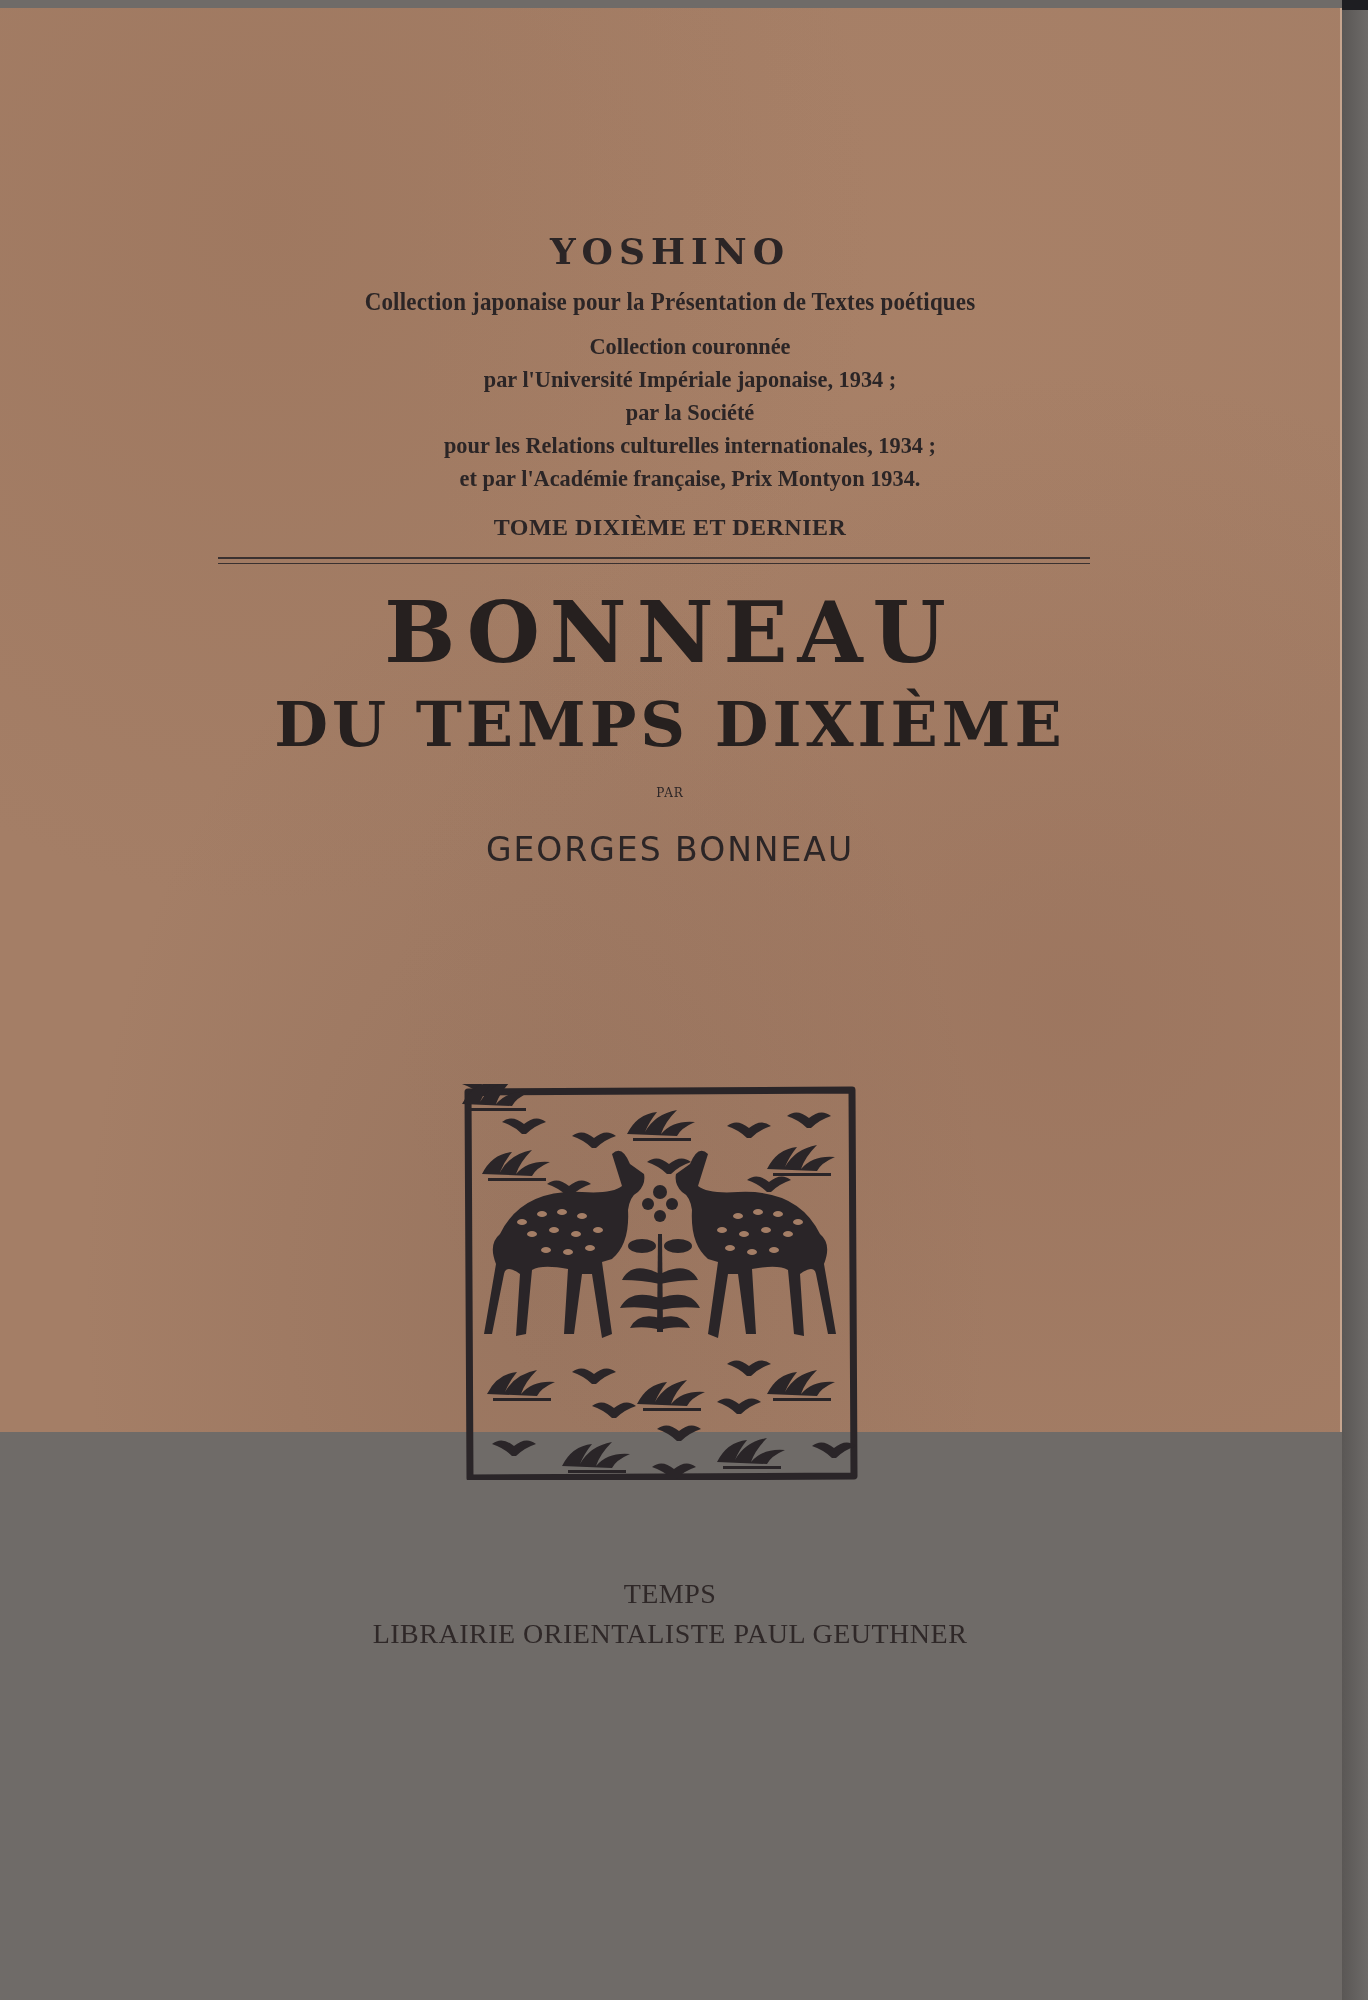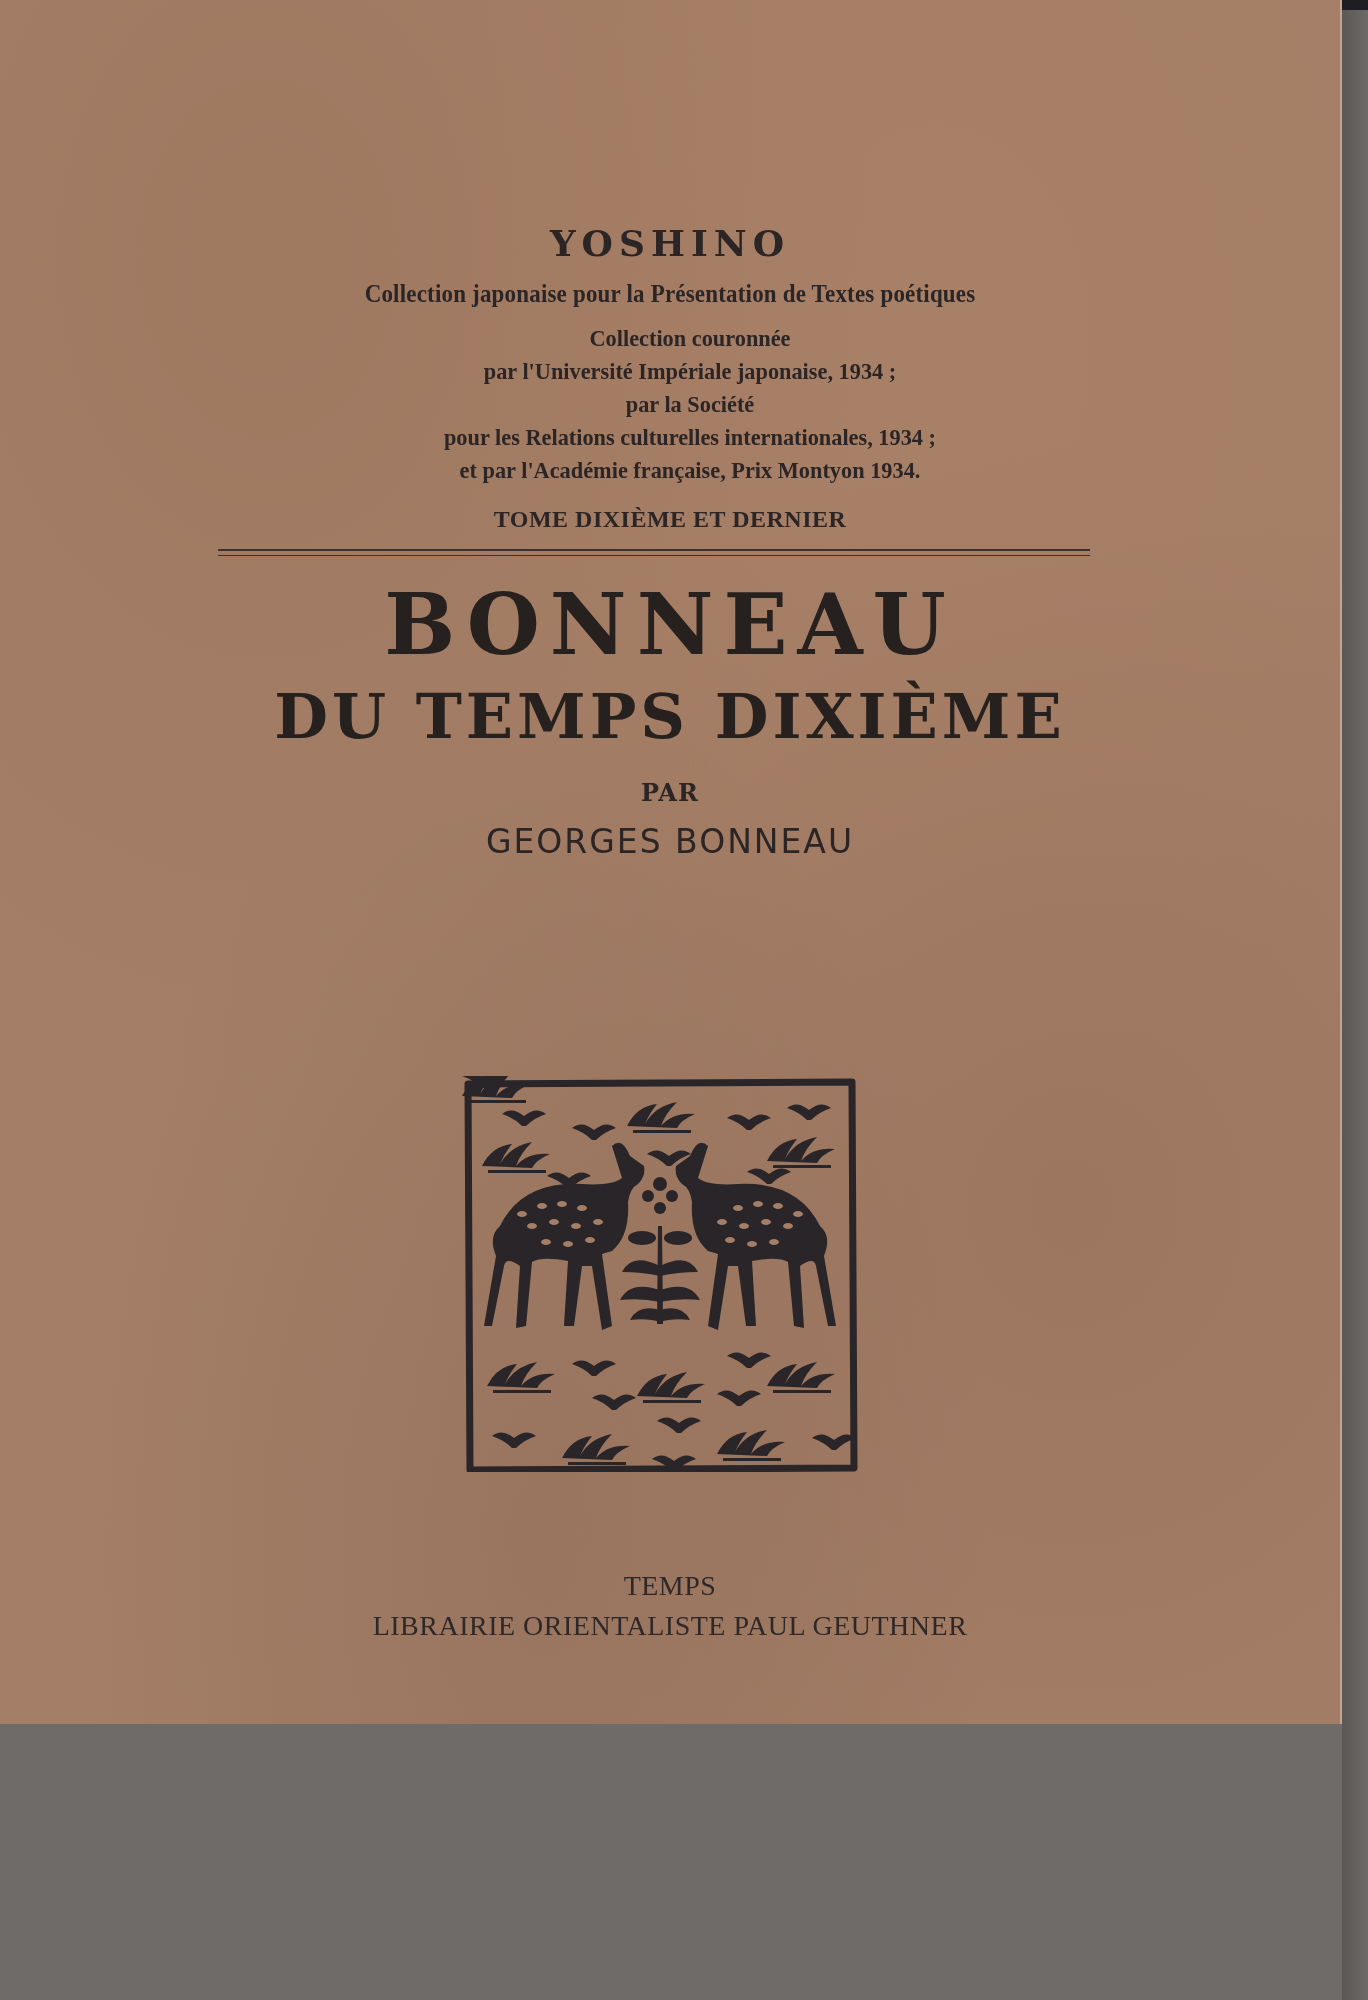--- a/index.html
+++ b/index.html
@@ -2,22 +2,22 @@
 <html><head>
 <meta charset="utf-8">
 <style>
   html, body { margin: 0; padding: 0; }
   body {
     width: 1368px; height: 2000px; overflow: hidden;
     background: #6f6b68;
     position: relative;
   }
   .cover {
-    position: absolute; left: 0; top: 0;
-    width: 1340px; height: 1724px;
+    position: absolute; left: 0; top: 8px;
+    width: 1340px; height: 1424px;
     background:
       radial-gradient(ellipse at 20% 15%, rgba(150,110,85,0.35), transparent 40%),
       radial-gradient(ellipse at 80% 70%, rgba(140,100,80,0.30), transparent 45%),
       radial-gradient(ellipse at 40% 90%, rgba(120,90,75,0.25), transparent 40%),
       radial-gradient(ellipse at 70% 20%, rgba(180,135,105,0.25), transparent 40%),
       #a47e66;
     border-right: 2px solid #c6a58f;
   }
   .edge-strip {
     position: absolute; left: 1342px; top: 0; width: 26px; height: 2000px;
@@ -33,21 +33,21 @@
   .awards { top: 322px; font-family: "Liberation Serif", serif; font-weight: bold; font-size: 24px; line-height: 33px; padding-left: 20px; }
   .awards div { transform: scaleX(0.93); }
   .tome { top: 506px; font-family: Liberation Serif, serif; font-weight: bold; font-size: 24px; letter-spacing: 0.5px; }
 
   .rule { position: absolute; left: 218px; width: 872px; height: 2px; background: #3a3130; }
   .rule.r1 { top: 549px; }
   .rule.r2 { top: 555px; height: 1px; }
 
   .main-title { top: 575px; font-family: "DejaVu Serif", serif; font-weight: bold; font-size: 84px; letter-spacing: 10px; color: #26201f; }
   .main-title2 { top: 680px; font-family: "DejaVu Serif", serif; font-weight: bold; font-size: 62px; letter-spacing: 4px; color: #26201f; }
-  .par { top: 778px; font-family: "DejaVu Serif", serif; font-weight: bold; font-size: 24px; letter-spacing: 1px; }
+  .par { top: 778px; font-family: "DejaVu Serif", serif; font-weight: normal; font-size: 12px; letter-spacing: 1px; }
   .author { top: 822px; font-family: "DejaVu Sans", sans-serif; font-size: 33px; letter-spacing: 2px; }
   .credentials { top: 870px; font-family: "Liberation Serif", serif; font-weight: bold; font-size: 16.5px; line-height: 25px; }
   .credentials div { transform: scaleX(0.95); }
 
   .woodcut {
     position: absolute; left: 462px; top: 1076px; width: 396px; height: 396px;
   }
 
   .publisher { top: 1566px; font-family: "Liberation Serif", serif; font-size: 28px; line-height: 40px; color: #2f2828; letter-spacing: 0.5px; }
   .publisher .sc { font-variant: small-caps; }

